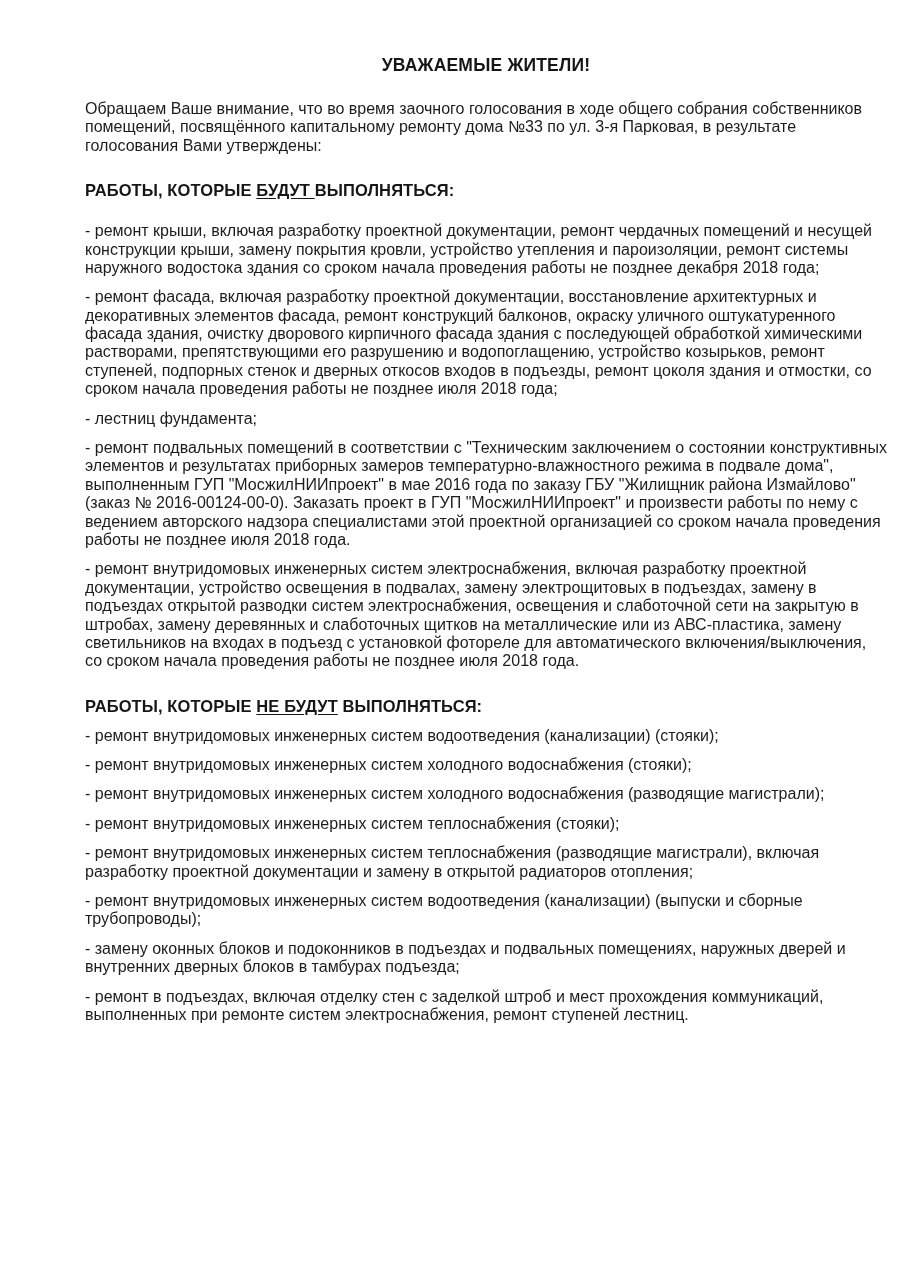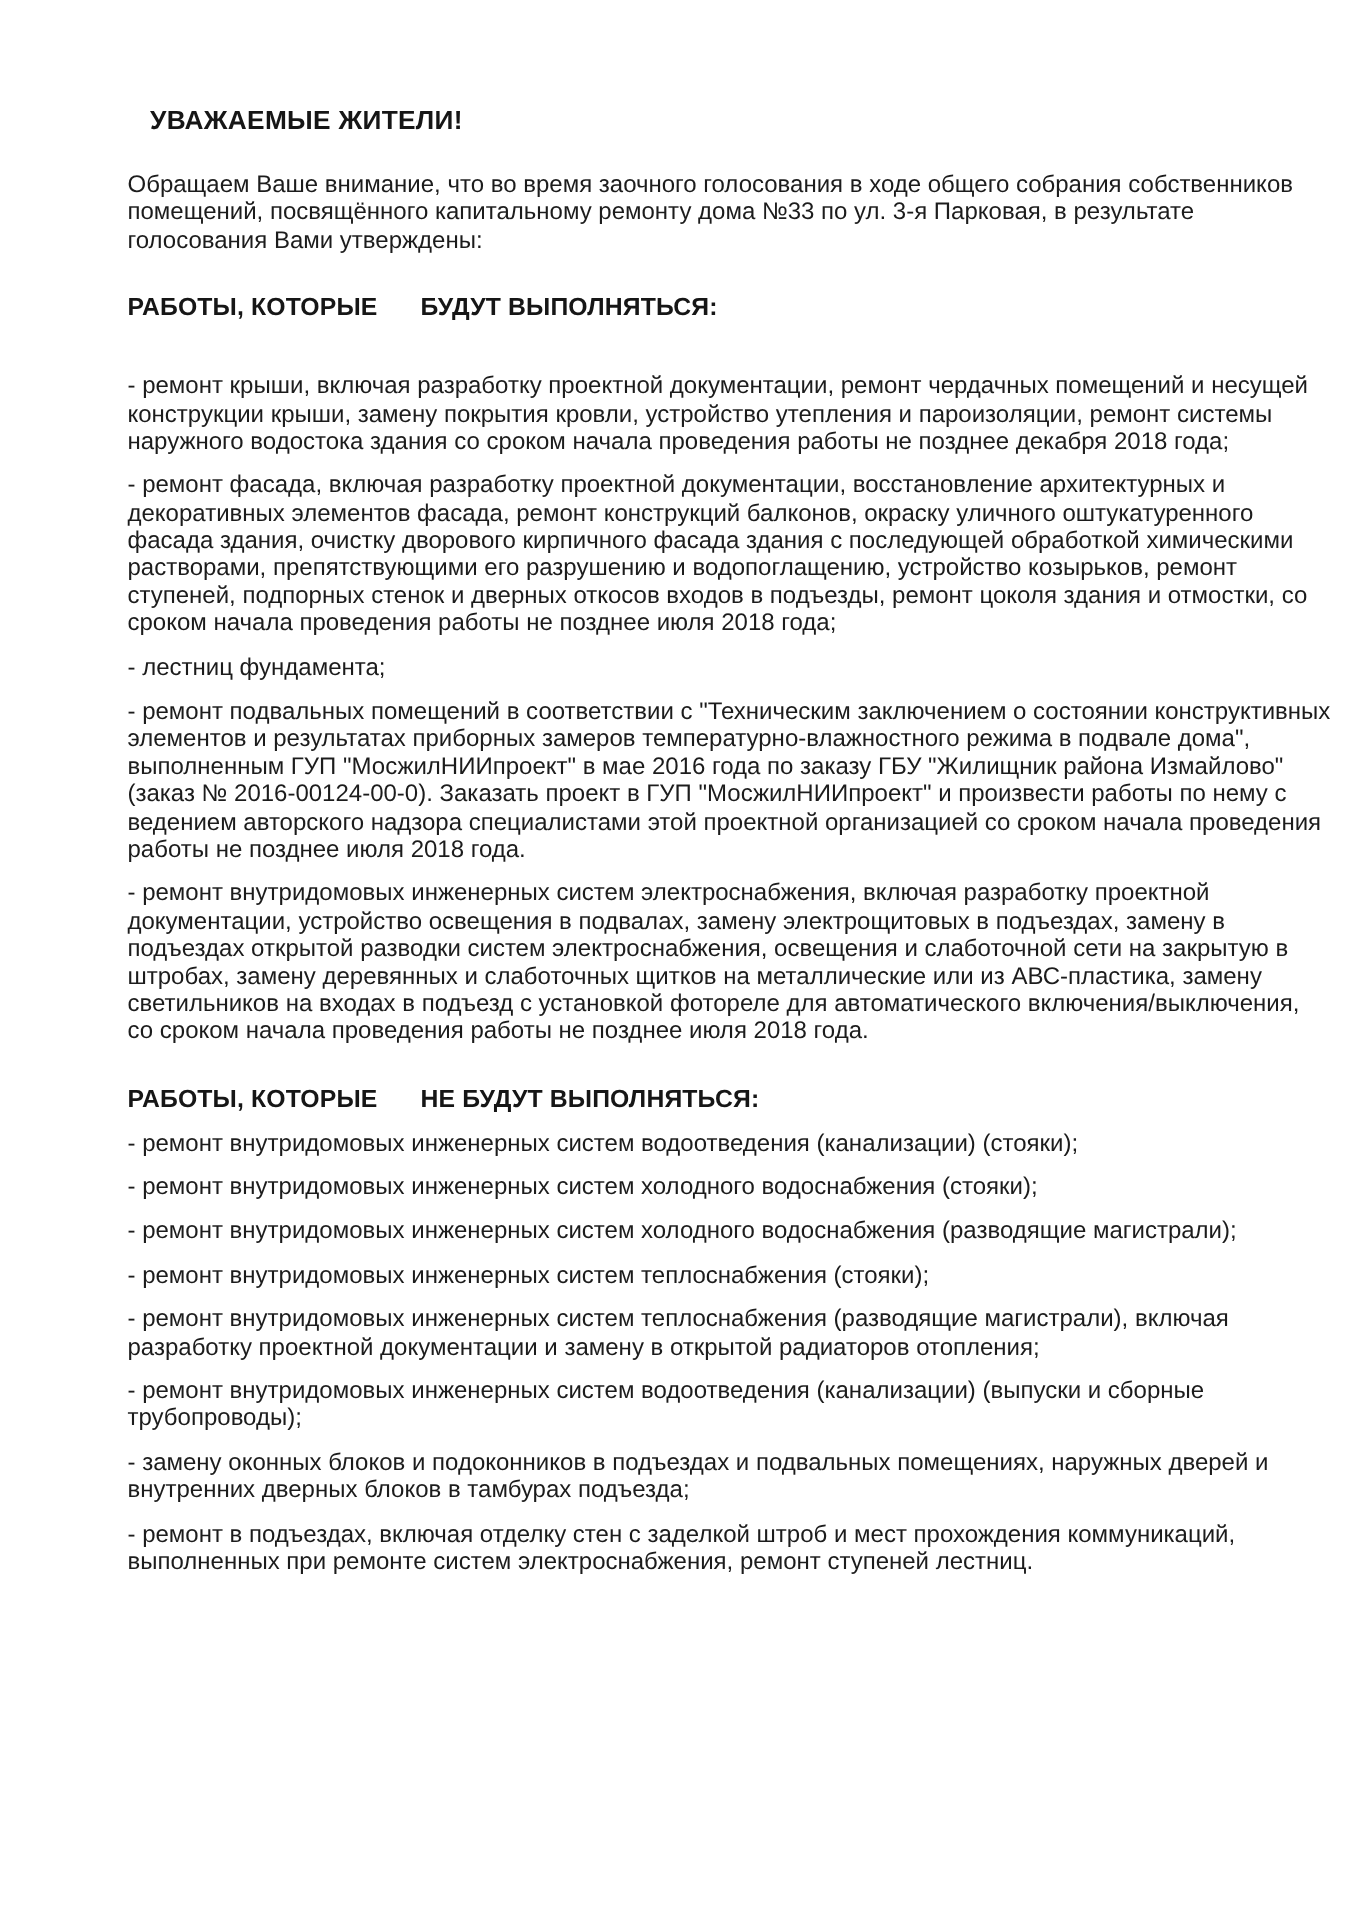--- a/index.html
+++ b/index.html
@@ -18,46 +18,47 @@
     font-family: "Liberation Sans", "DejaVu Sans", sans-serif;
     font-size: 16px;
     line-height: 1.15;
     color: #1c1c1c;
     -webkit-font-smoothing: antialiased;
   }
   .content {
     width: 802px;
   }
   h1.doc-title {
-    margin: 15px;
+    margin: 0;
     font-size: 17.5px;
     line-height: 22px;
     font-weight: bold;
+    text-align: center;
     color: #161616;
     letter-spacing: 0.2px;
   }
   p.intro {
     margin: 24px 0 12px 0;
   }
   h2.section-heading {
     margin: 26px 0 0 0;
     font-size: 16.5px;
     font-weight: bold;
     color: #161616;
     letter-spacing: 0.1px;
   }
   h2.section-heading .u {
+    text-decoration: underline;
     text-underline-offset: 2px;
-    margin-left: 24px;
   }
   p.item {
     margin: 11px 0 0 0;
   }
   p.item.first {
-    margin-top: 34px;
+    margin-top: 22px;
   }
 </style>
 </head>
 <body>
 
 <div class="page">
   <div class="content">
 
     <h1 class="doc-title">УВАЖАЕМЫЕ ЖИТЕЛИ!</h1>
 

